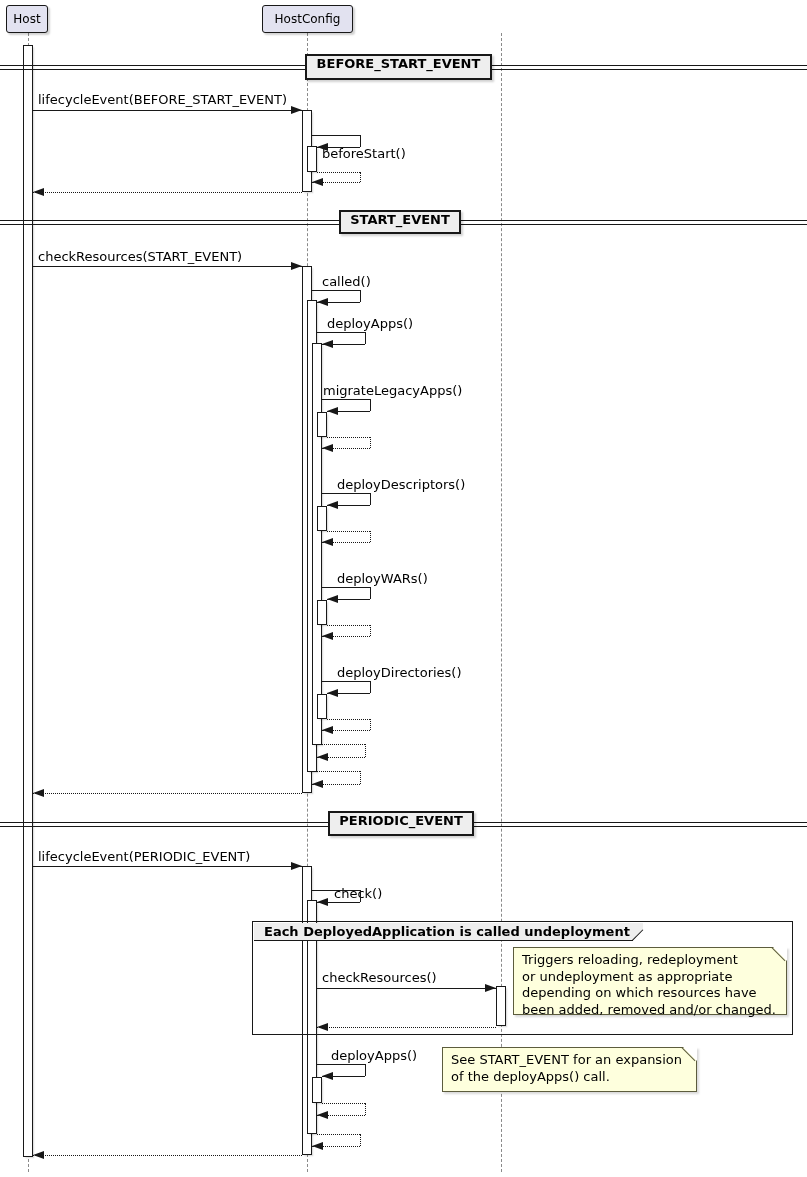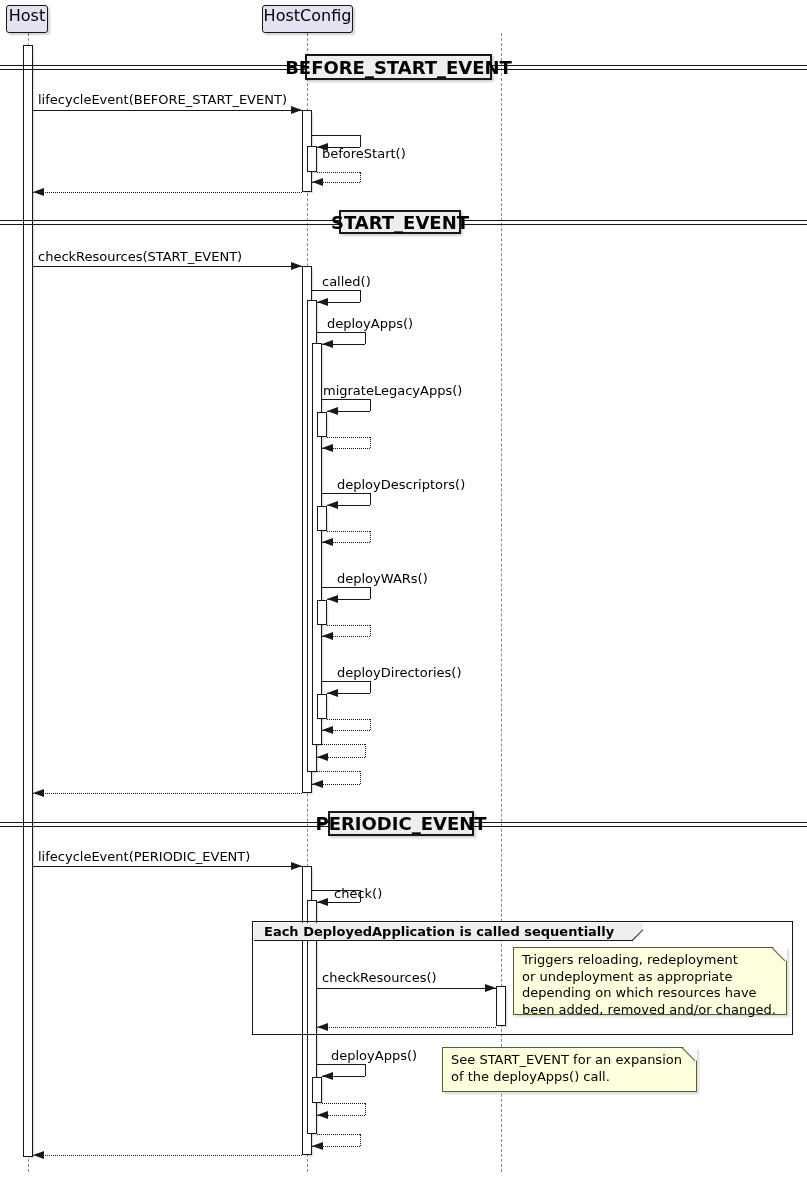--- a/index.html
+++ b/index.html
@@ -18,25 +18,25 @@
   .hl.divline{border-top:1.6px solid #181818;z-index:3;}
   
   .arr-r,.arr-l{position:absolute;width:0;height:0;z-index:4;
     border-top:4.5px solid transparent;border-bottom:4.5px solid transparent;}
   .arr-r{border-left:11px solid #181818;}
   .arr-l{border-right:11px solid #181818;}
   
   .lbl{position:absolute;font-size:13px;line-height:15px;white-space:nowrap;z-index:4;text-align:center;}
   
   .part{position:absolute;background:#E2E2F0;border:1.5px solid #181818;border-radius:3px;
-    box-sizing:border-box;display:flex;justify-content:center;
-    font-size:16px;z-index:5;box-shadow:2px 2px 2px rgba(0,0,0,.18);}
+    box-sizing:border-box;display:flex;align-items:center;justify-content:center;
+    font-size:12px;z-index:5;box-shadow:2px 2px 2px rgba(0,0,0,.18);}
   
   .divbox{position:absolute;background:#EEEEEE;border:2px solid #181818;box-sizing:border-box;
-    display:flex;align-items:center;justify-content:center;font-size:18px;font-weight:bold;
+    display:flex;align-items:flex-start;justify-content:center;font-size:13px;font-weight:bold;
     z-index:5;box-shadow:2px 2px 2px rgba(0,0,0,.18);}
   
   .grp{position:absolute;border:1.8px solid #181818;box-sizing:border-box;z-index:3;}
   .grp-head{position:absolute;background:#EEEEEE;z-index:5;
     clip-path:polygon(0 0,100% 0,100% 40%,calc(100% - 11px) 100%,0 100%);}
   .grp-title{position:absolute;font-size:13px;font-weight:bold;white-space:nowrap;z-index:6;}
   .grp-edge{z-index:6;}
   
   .note{position:absolute;background:#FEFFDD;border:1px solid #5c5c3d;box-sizing:border-box;
     padding:4px 8px 4px 8px;font-size:13px;line-height:16.5px;white-space:pre-line;z-index:6;
@@ -188,21 +188,21 @@
   <div class="lbl" style="left:334px;top:874px;margin-top:12px;">check()</div>
   <div class="hl" style="left:312px;top:890px;width:48px;"></div>
   <div class="vl" style="left:360px;top:890px;height:12px;"></div>
   <div class="hl" style="left:317px;top:902px;width:43px;"></div>
   <div class="arr-l" style="left:317px;top:898px;"></div>
 
   <div class="grp" style="left:252px;top:921px;width:541px;height:114px;"></div>
   <div class="grp-head" style="left:254px;top:923px;width:389px;height:17px;"></div>
   <div class="hl grp-edge" style="left:254px;top:940px;width:379px;"></div>
   <div class="hl grp-edge" style="left:632px;top:940px;width:15px;transform-origin:0 0;transform:rotate(-45deg);"></div>
-  <div class="grp-title" style="left:264px;top:924px;">Each DeployedApplication is called sequentially</div>
+  <div class="grp-title" style="left:264px;top:924px;">Each DeployedApplication is called undeployment</div>
 
   <div class="note" style="left:513px;top:947px;width:274px;height:68px;">Triggers reloading, redeployment
 or undeployment as appropriate
 depending on which resources have
 been added, removed and/or changed.</div>
 
   <div class="lbl" style="left:322px;top:970px;">checkResources()</div>
   <div class="hl" style="left:317px;top:988px;width:179px;"></div>
   <div class="arr-r" style="left:485px;top:984px;"></div>
   <div class="hl dot" style="left:317px;top:1027px;width:179px;"></div>

